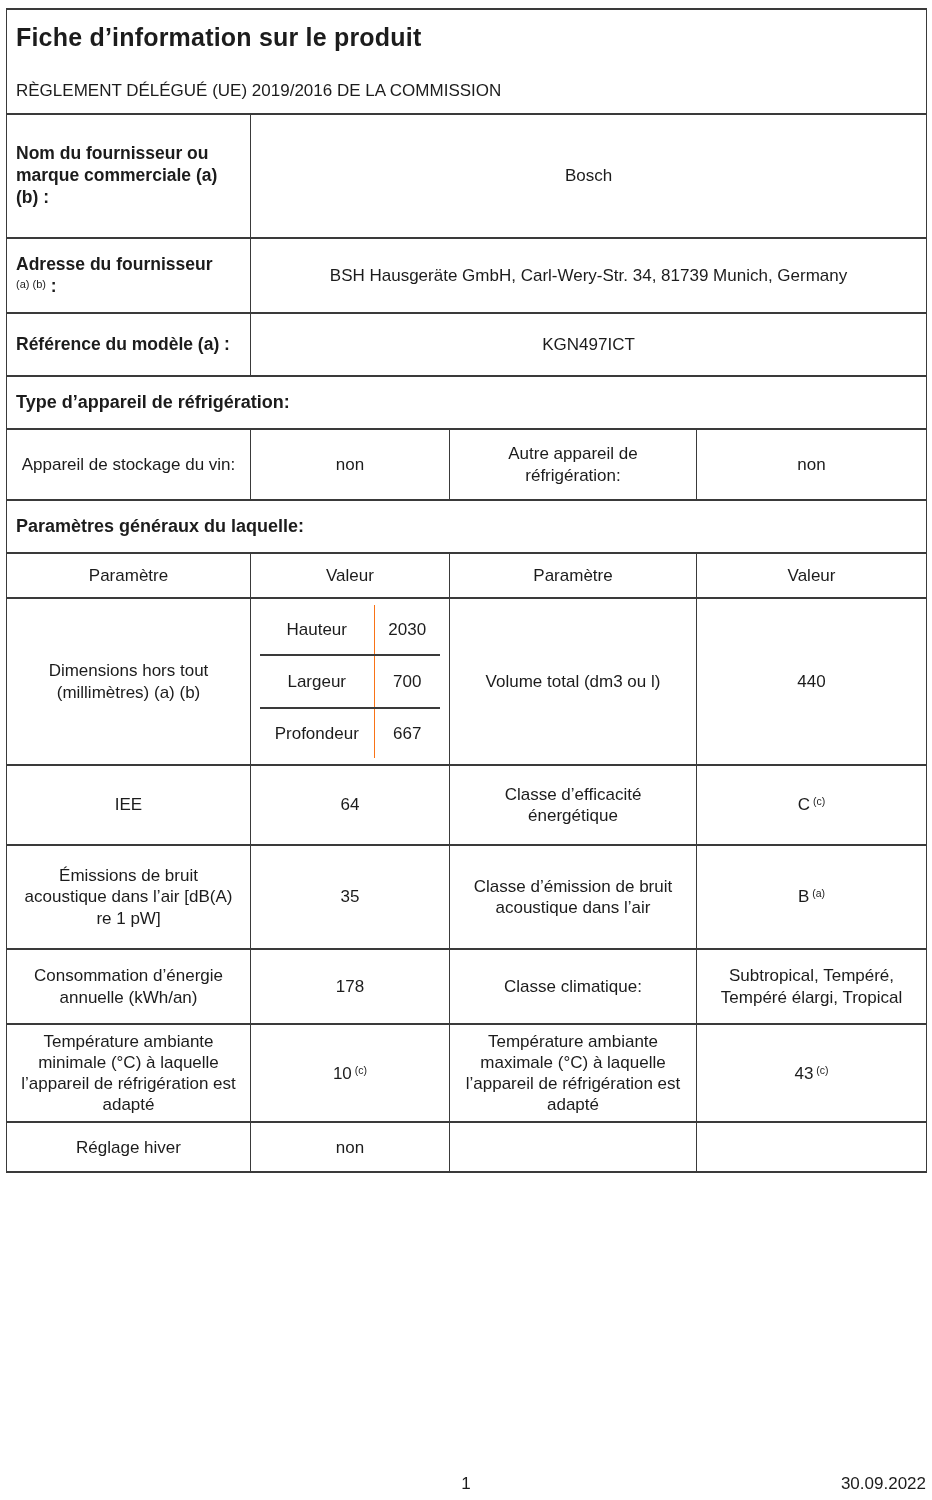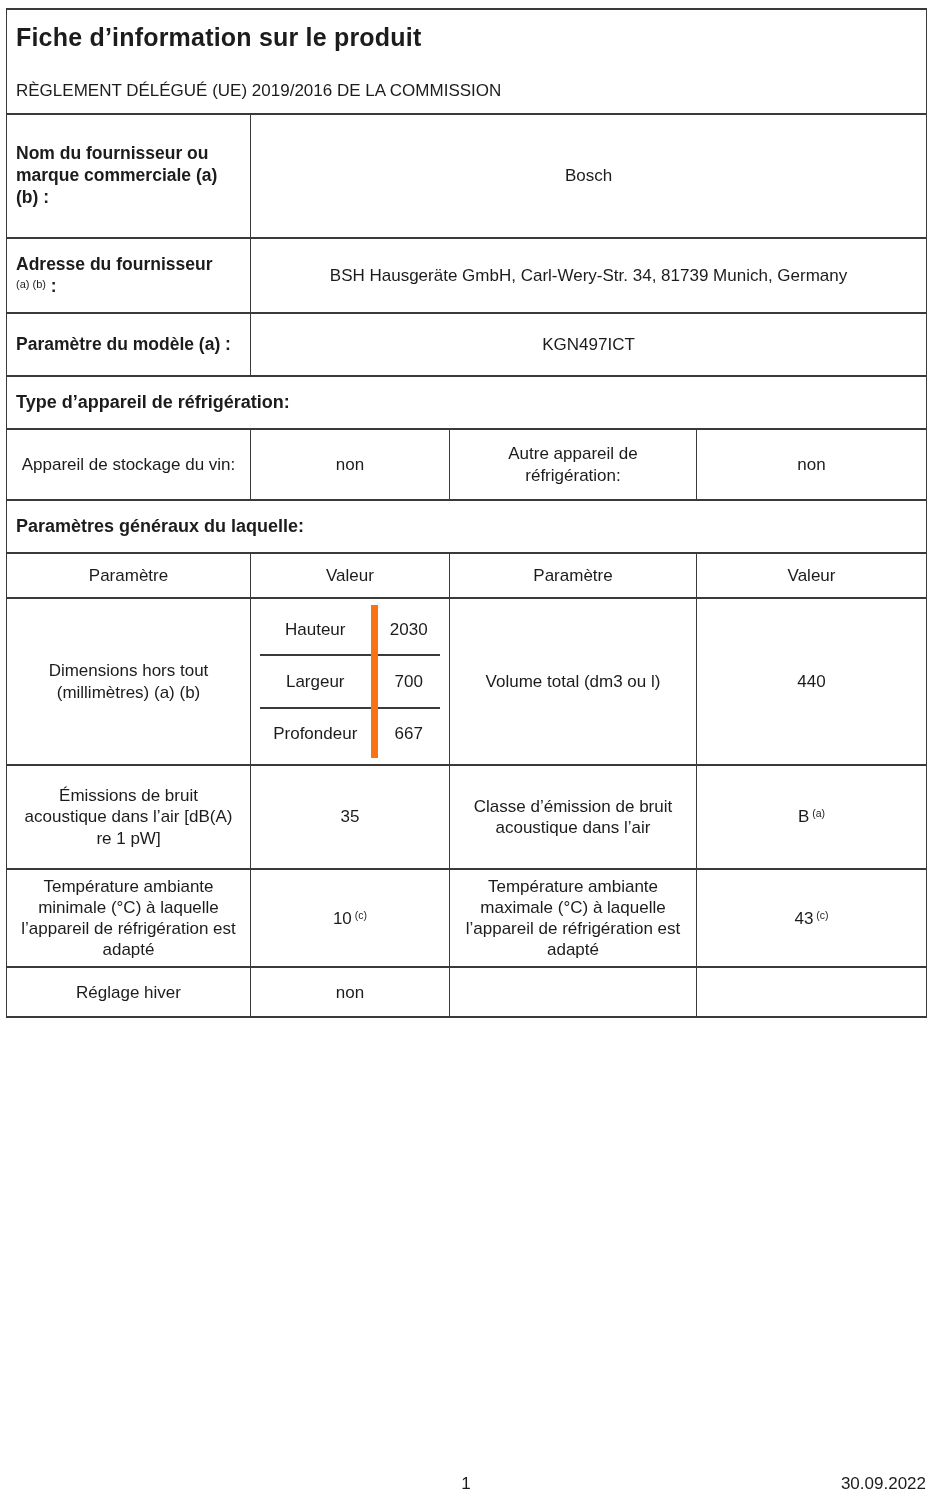--- a/index.html
+++ b/index.html
@@ -58,21 +58,21 @@
 
   td.dims-cell { padding: 0; }
   table.dims {
     border-collapse: collapse;
     table-layout: fixed;
     width: 100%;
     height: 153px;
   }
   table.dims td { padding: 4px 9px; vertical-align: middle; }
   table.dims tr + tr > td { border-top: 2px solid #3a3a3a; }
-  table.dims td.num { border-left: 7px solid #f97316; text-align: center; }
+  table.dims td.num { border-left: 1px solid #f97316; text-align: center; }
 
   .footer { position: absolute; left: 0; top: 1473px; width: 932px; height: 22px; font-size: 17px; }
   .footer .page-num { position: absolute; left: 0; top: 0; width: 100%; text-align: center; }
   .footer .date { position: absolute; right: 6px; top: 0; }
 </style>
 </head>
 <body>
 
 <table class="sheet">
   <colgroup>
@@ -98,21 +98,21 @@
     <tr class="r-adresse">
       <td class="lbl-b">
         <span>Adresse du fournisseur</span><br>
         <span class="note-sup">(a) (b)</span>
         <span class="bold-colon">:</span>
       </td>
       <td colspan="3" class="lbl">BSH Hausgeräte GmbH, Carl-Wery-Str. 34, 81739 Munich, Germany</td>
     </tr>
 
     <tr class="r-ref">
-      <td class="lbl-b">Paramètre du modèle (a) :</td>
+      <td class="lbl-b">Référence du modèle (a) :</td>
       <td colspan="3" class="lbl">KGN497ICT</td>
     </tr>
 
     <tr class="r-sec">
       <td colspan="4" class="sec">Type d’appareil de réfrigération:</td>
     </tr>
 
 
     <tr class="r-vin">
       <td class="lbl">Appareil de stockage du vin:</td>
@@ -153,30 +153,44 @@
               <td class="lbl">Profondeur</td>
               <td class="num">667</td>
             </tr>
           </tbody>
         </table>
       </td>
       <td class="lbl">Volume total (dm3 ou l)</td>
       <td class="cen">440</td>
     </tr>
 
+    <tr class="r-iee">
+      <td class="lbl">IEE</td>
+      <td class="cen">64</td>
+      <td class="lbl">Classe d’efficacité énergétique</td>
+      <td class="cen">
+        <span>C</span><sup class="ref">(c)</sup>
+      </td>
+    </tr>
 
     <tr class="r-bruit2">
       <td class="lbl">Émissions de bruit acoustique dans l’air [dB(A) re 1 pW]</td>
       <td class="cen">35</td>
       <td class="lbl">Classe d’émission de bruit acoustique dans l’air</td>
       <td class="cen">
         <span>B</span><sup class="ref">(a)</sup>
       </td>
     </tr>
 
+    <tr class="r-conso">
+      <td class="lbl">Consommation d’énergie annuelle (kWh/an)</td>
+      <td class="cen">178</td>
+      <td class="lbl">Classe climatique:</td>
+      <td class="cen">Subtropical, Tempéré, Tempéré élargi, Tropical</td>
+    </tr>
 
     <tr class="r-temp">
       <td class="lbl">Température ambiante minimale (°C) à laquelle l’appareil de réfrigération est adapté</td>
       <td class="cen">
         <span>10</span><sup class="ref">(c)</sup>
       </td>
       <td class="lbl">Température ambiante maximale (°C) à laquelle l’appareil de réfrigération est adapté</td>
       <td class="cen">
         <span>43</span><sup class="ref">(c)</sup>
       </td>

